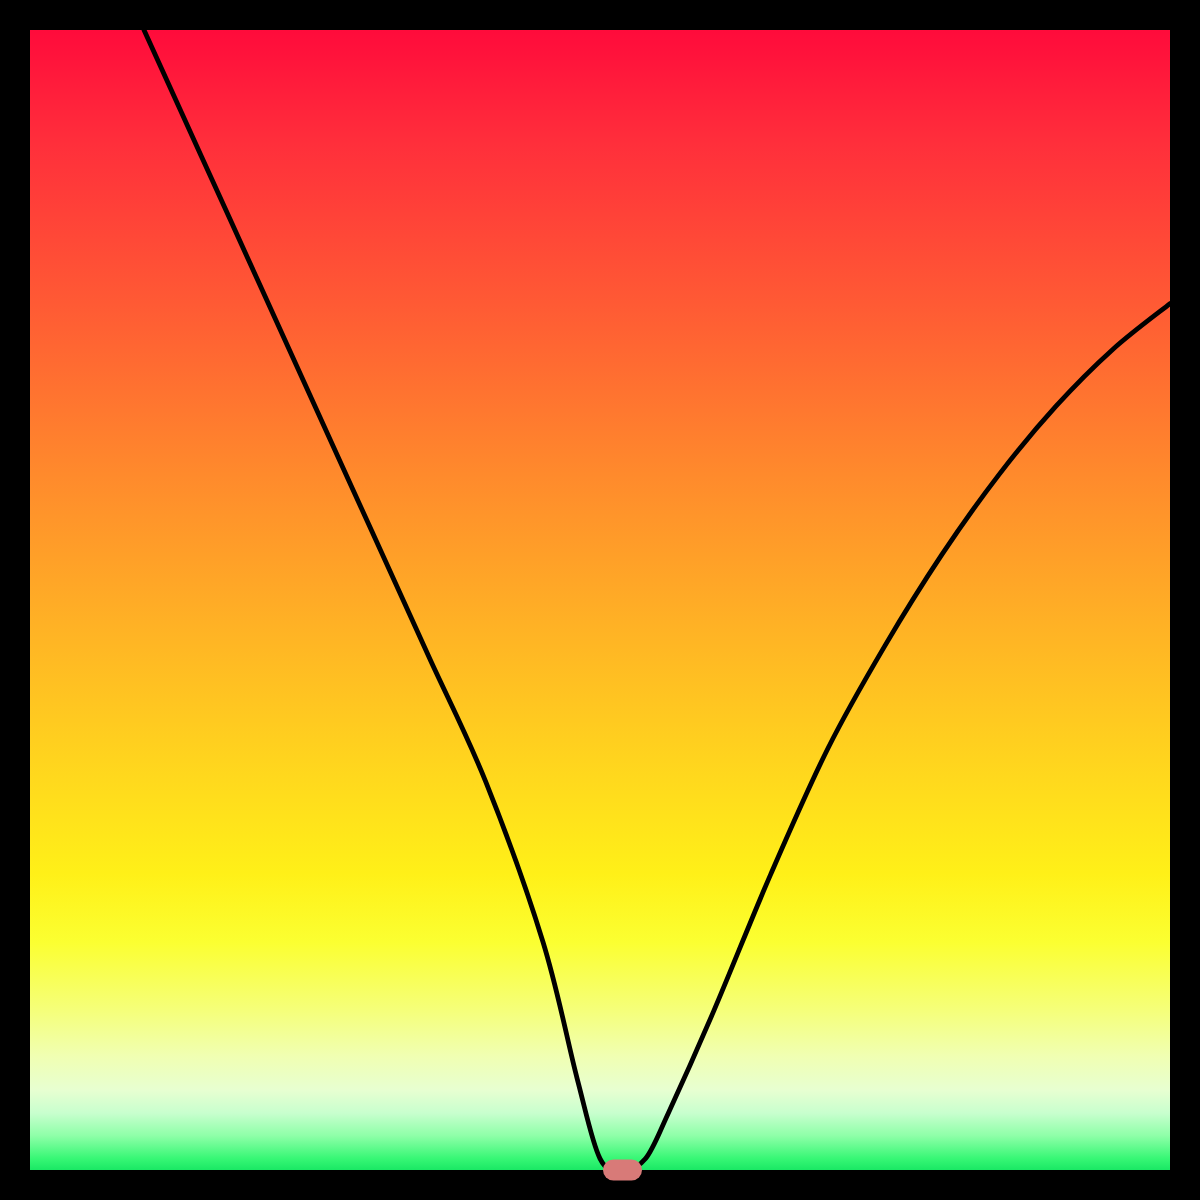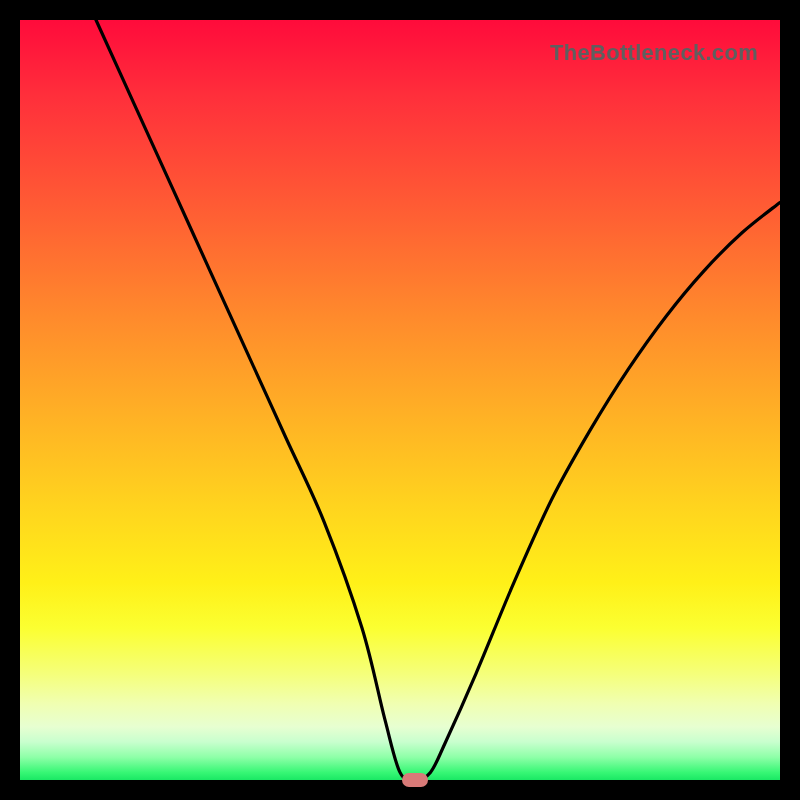--- a/index.html
+++ b/index.html
@@ -68,21 +68,20 @@
     stroke-linecap: round;
     stroke-linejoin: round;
   }
 </style>
 </head>
 <body>
 
 <div class="frame">
   <div class="plot-area">
 
-    <div class="watermark">TheBottleneck.com</div>
 
     <svg class="curve" viewBox="0 0 760 760" preserveAspectRatio="none">
       <path d="M 76.00 0.00 C 82.33 13.93, 101.33 55.73, 114.00 83.60 C 126.67 111.47, 139.33 139.33, 152.00 167.20 C 164.67 195.07, 177.33 222.93, 190.00 250.80 C 202.67 278.67, 215.33 306.53, 228.00 334.40 C 240.67 362.27, 253.33 390.13, 266.00 418.00 C 278.67 445.87, 291.33 469.93, 304.00 501.60 C 316.67 533.27, 331.87 575.07, 342.00 608.00 C 352.13 640.93, 358.47 675.13, 364.80 699.20 C 371.13 723.27, 374.93 742.27, 380.00 752.40 C 385.07 762.53, 390.13 760.00, 395.20 760.00 C 400.27 760.00, 405.33 758.73, 410.40 752.40 C 415.47 746.07, 418.00 738.47, 425.60 722.00 C 433.20 705.53, 444.60 680.20, 456.00 653.60 C 467.40 627.00, 481.33 591.53, 494.00 562.40 C 506.67 533.27, 519.33 504.13, 532.00 478.80 C 544.67 453.47, 557.33 431.93, 570.00 410.40 C 582.67 388.87, 595.33 368.60, 608.00 349.60 C 620.67 330.60, 633.33 312.87, 646.00 296.40 C 658.67 279.93, 671.33 264.73, 684.00 250.80 C 696.67 236.87, 709.33 224.20, 722.00 212.80 C 734.67 201.40, 753.67 187.47, 760.00 182.40"></path>
     </svg>
 
     <div class="marker" style="left: 395.2px; top: 760px;"></div>
   </div>
 </div>
 
 </body></html>

